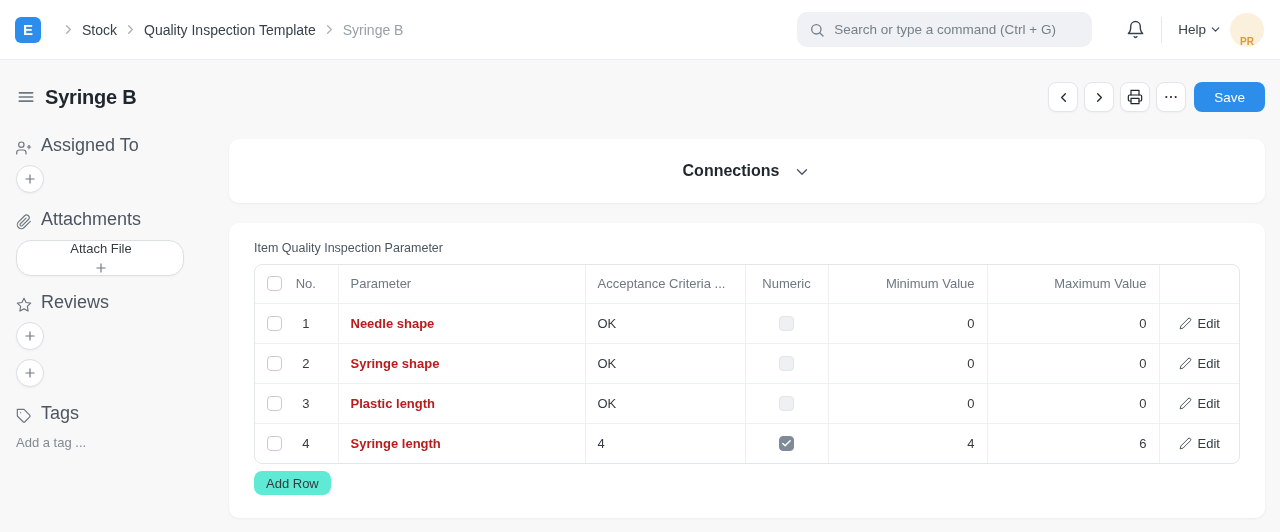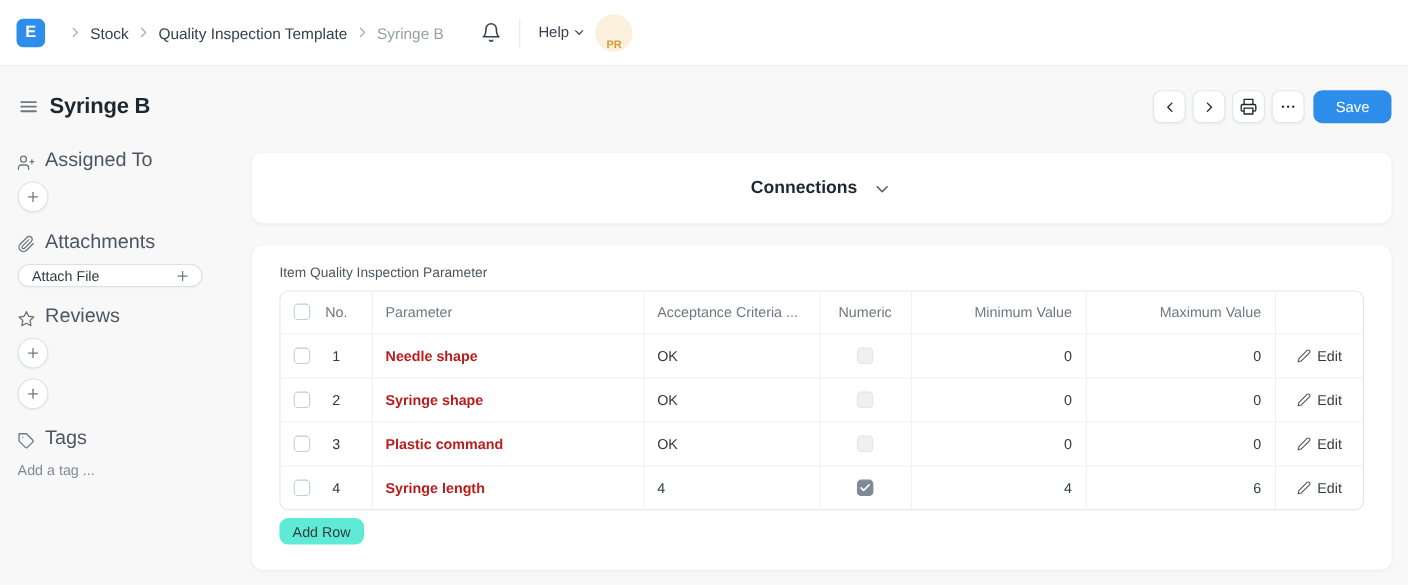--- a/index.html
+++ b/index.html
@@ -31,21 +31,21 @@
   .head-actions { margin-left:auto; display:flex; align-items:center; gap:6px; }
   .icon-btn { width:30px; height:30px; border:1px solid #e2e6e9; background:#fff; border-radius:8px; display:flex; align-items:center; justify-content:center; color:#1f272e; box-shadow:0 1px 2px rgba(25,39,52,0.04); }
   .btn-save { height:30px; padding:0 20px; margin-left:2px; border:none; border-radius:8px; background:var(--accent,#2d8deb); color:#fff; font-size:13.5px; }
 
   
   .layout { display:flex; padding:0 15px 0 16px; }
   .sidebar { width:213px; flex:none; padding-right:12px; }
   .side-label { display:flex; align-items:flex-end; gap:9px; font-size:18px; color:#4c5661; height:16px; }
   .side-label .sicon { color:#6e7881; }
   .circle-plus { width:28px; height:28px; border-radius:50%; background:#fff; border:1px solid #dce0e4; box-shadow:0 1px 2px rgba(25,39,52,0.05); color:#6e7881; display:flex; align-items:center; justify-content:center; }
-  .attach-btn { width:168px; height:21px; border-radius:15px; background:#fff; border:1px solid #dce0e4; box-shadow:0 1px 2px rgba(25,39,52,0.04); display:flex; align-items:center; justify-content:space-between; padding:0 10px 0 12px; font-size:13px; color:#343b41; }
+  .attach-btn { width:168px; height:36px; border-radius:15px; background:#fff; border:1px solid #dce0e4; box-shadow:0 1px 2px rgba(25,39,52,0.04); display:flex; align-items:center; justify-content:space-between; padding:0 10px 0 12px; font-size:13px; color:#343b41;flex-direction:column; }
   .attach-btn .sicon { color:#6e7881; }
   .add-tag { font-size:13px; color:#808a93; cursor:pointer; }
   .mt14{margin-top:14px} .mt9{margin-top:9px} .mt10{margin-top:10px} .mt21{margin-top:21px} .mt11{margin-top:11px}
 
   .main { flex:1; min-width:0; }
   .card { background:#fff; border-radius:10px; box-shadow:0 1px 3px rgba(17,24,39,0.05);justify-content:center; }
   .connections-card { margin-top:13px; height:64px; display:flex; align-items:center; padding:0 25px; cursor:pointer; }
   .connections-title { font-size:16px; font-weight:700; color:#1f272e; }
   .connections-card .chev { color:#4c5661; margin-left:14px; margin-top:2px; }
 
@@ -94,20 +94,29 @@
         </svg>
     </span>
     <span class="crumb">Quality Inspection Template</span>
     <span class="sep">
       <svg width="15" height="15" viewBox="0 0 24 24" fill="none" stroke="currentColor" stroke-width="2" stroke-linecap="round" stroke-linejoin="round">
           <polyline points="9 18 15 12 9 6"></polyline>
         </svg>
     </span>
     <span class="crumb current">Syringe B</span>
   </nav>
+  <div class="searchbar">
+    <span>
+      <svg width="16" height="16" viewBox="0 0 24 24" fill="none" stroke="currentColor" stroke-width="2" stroke-linecap="round">
+          <circle cx="11" cy="11" r="7"></circle>
+          <line x1="21" y1="21" x2="16.5" y2="16.5"></line>
+        </svg>
+    </span>
+    <input type="text" placeholder="Search or type a command (Ctrl + G)" style="">
+  </div>
   <div class="nav-right">
     <button class="bell">
       <span>
         <svg width="19" height="19" viewBox="0 0 24 24" fill="none" stroke="currentColor" stroke-width="1.8" stroke-linecap="round" stroke-linejoin="round">
             <path d="M18 8A6 6 0 0 0 6 8c0 7-3 9-3 9h18s-3-2-3-9"></path>
             <path d="M13.73 21a2 2 0 0 1-3.46 0"></path>
           </svg>
       </span>
     </button>
     <span class="nav-divider"></span>
@@ -349,21 +358,21 @@
     </td>
   </tr>
 
   <tr>
     <td>
                   <div class="col1-flex">
       <span class="cb sel"></span>
       <span class="rownum">3</span>
     </div>
                 </td>
-    <td class="cell-pad param-cell">Plastic command</td>
+    <td class="cell-pad param-cell">Plastic length</td>
     <td class="cell-pad">OK</td>
     <td class="center">
       <span class="cb num">
         
       </span>
     </td>
     <td class="num-right">0</td>
     <td class="num-right">0</td>
     <td>
       <button class="edit-btn">

